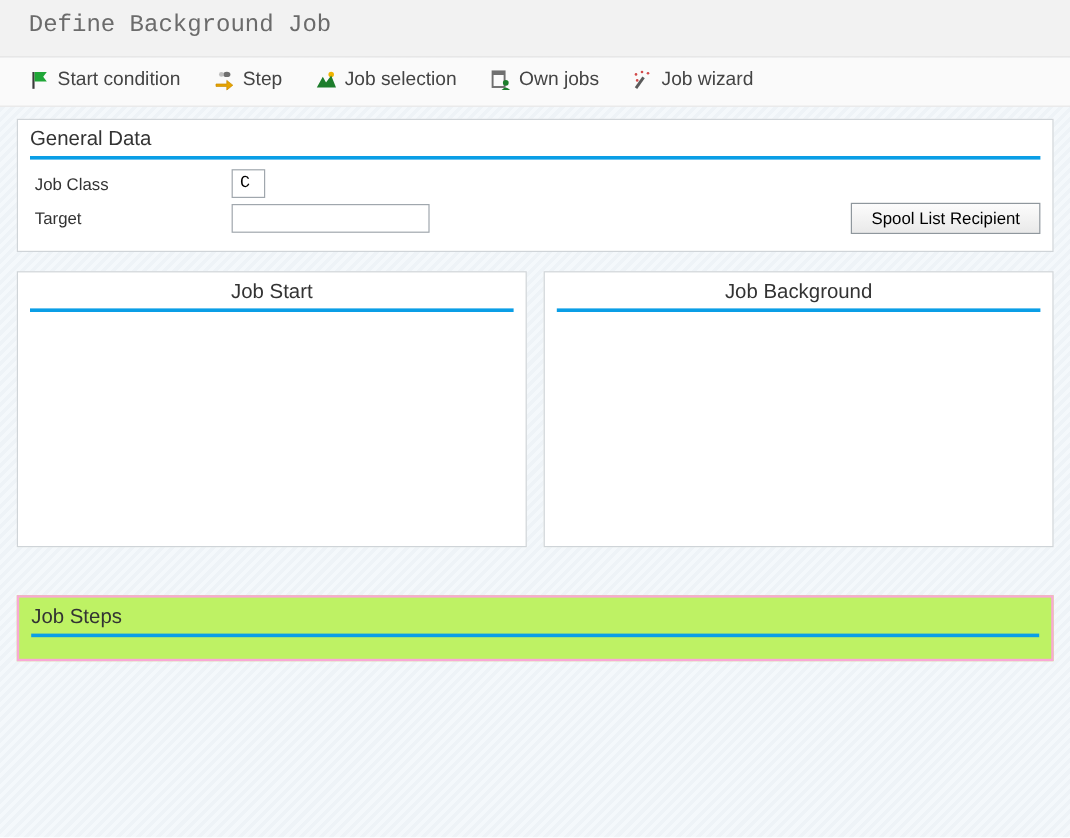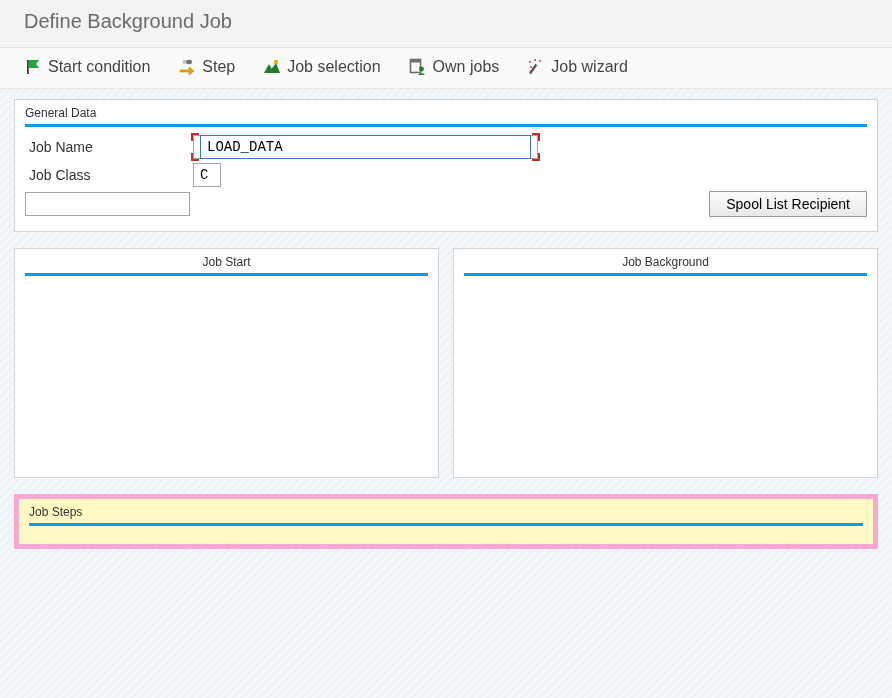--- a/index.html
+++ b/index.html
@@ -24,20 +24,21 @@
   }
   .page { position: relative; z-index: 1; }
 
   
   .title {
     font-size: 20px;
     color: #6b6b6b;
     padding: 10px 24px 14px 24px;
     background: #f2f2f2;
     border-bottom: 1px solid #e0e0e0;
+    font-family: Liberation Mono, monospace;
   }
 
   
   .toolbar {
     display: flex;
     align-items: center;
     gap: 28px;
     padding: 10px 24px 12px 24px;
     background: #fafafa;
     border-bottom: 1px solid #e6e6e6;
@@ -55,21 +56,21 @@
   .content { padding: 10px 14px 0 14px; }
 
   
   .panel {
     background: #fff;
     border: 1px solid #cfd4d8;
     padding: 4px 10px 12px 10px;
     margin-bottom: 16px;
   }
   .panel-title {
-    font-size: 12px;
+    font-size: 17px;
     color: #333;
     padding: 2px 0 4px 0;
     border-bottom: 3px solid #0a9ee6;
     margin-bottom: 6px;
   }
 
   
   .row {
     display: flex;
     align-items: center;
@@ -135,23 +136,24 @@
   }
   .cols .panel { flex: 1; }
   .panel-empty {
     min-height: 230px;
   }
 
   .spacer { flex: 1; }
 
   
   .steps-panel {
-    background: #fef9c3;
-    border: 5px solid #f9a8d4;
+    background: #bef264;
+    border: 2px solid #f9a8d4;
     padding: 4px 10px 12px 10px;
+    margin-top: 24px;
   }
 </style>
 </head>
 <body>
 
 <div class="bg-stripes"></div>
 <div class="page">
 
   <div class="title">Define Background Job</div>
 
@@ -211,38 +213,29 @@
       </span>
       <span>Job wizard</span>
     </span>
   </div>
 
   <div class="content">
 
     <div class="panel">
       <div class="panel-title">General Data</div>
 
-      <div class="row">
-        <div class="row-label">Job Name</div>
-        <span class="field focus-wrap">
-          <span class="corner tl"></span>
-            <span class="corner tr"></span>
-            <span class="corner bl"></span>
-            <span class="corner br"></span>
-          <input class="focus-input" type="text" value="LOAD_DATA" style="">
-        </span>
-      </div>
 
       <div class="row">
         <div class="row-label">Job Class</div>
         <input class="field small" type="text" value="C" style="">
       </div>
 
 
       <div class="row">
+        <div class="row-label">Target</div>
         <input class="field med" type="text" value="" style="">
         <span class="spacer"></span>
         <button class="btn">Spool List Recipient</button>
       </div>
     </div>
 
     <div class="cols">
       <div class="panel panel-empty">
         <div class="panel-title">Job Start</div>
       </div>

